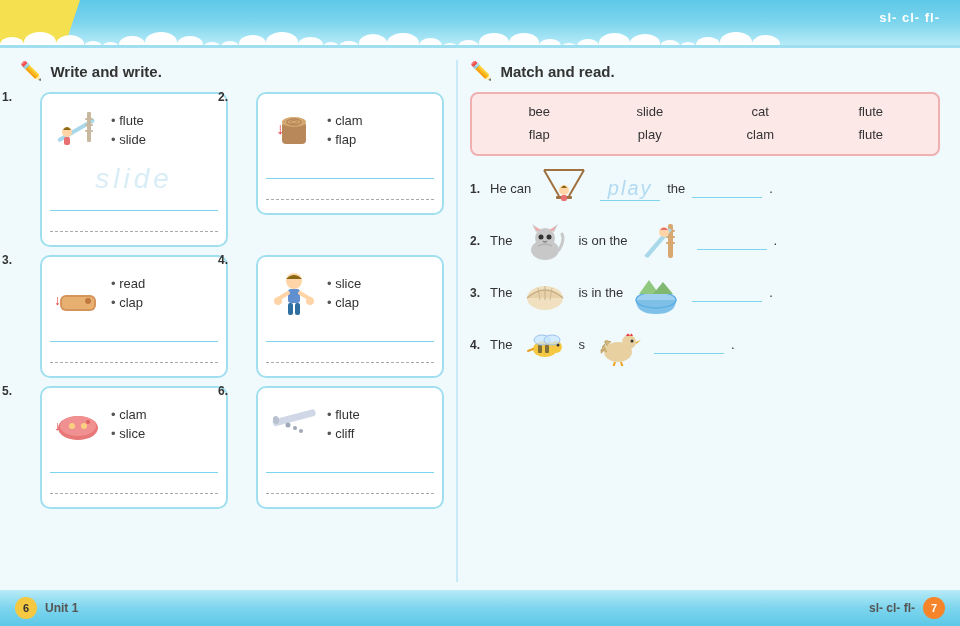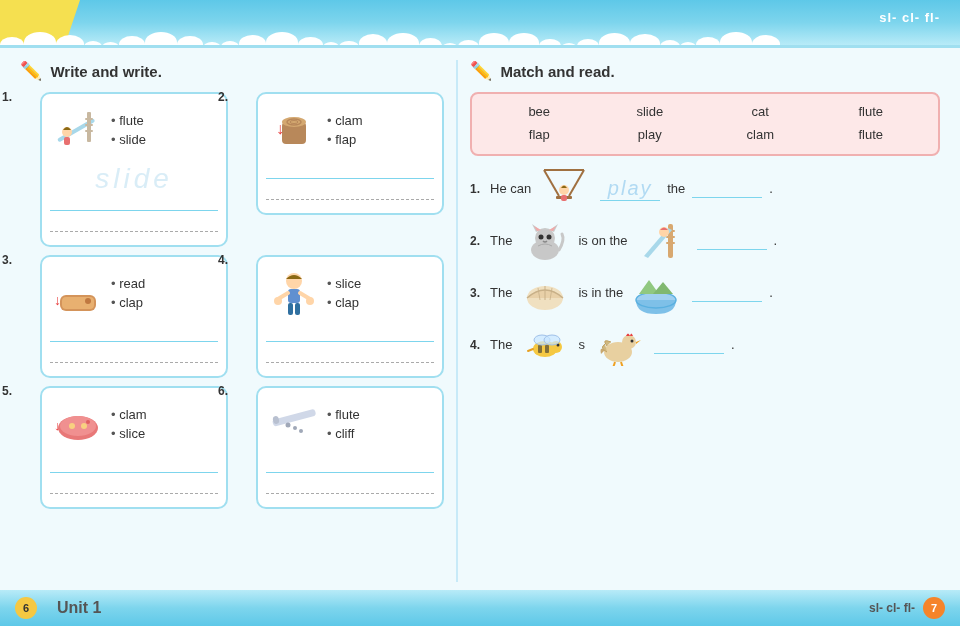--- a/index.html
+++ b/index.html
@@ -91,21 +91,21 @@
 
     .page-num-badge {
       width: 22px; height: 22px;
       background: #f5c842;
       border-radius: 50%;
       display: flex; align-items: center; justify-content: center;
       font-size: 11px; font-weight: bold; color: #333;
     }
 
     .unit-label {
-      font-size: 16px; color: #555; font-weight: bold; margin-left: 12px;
+      font-size: 12px; color: #555; font-weight: bold;
     }
 
     .bottom-right-label {
       font-size: 12px; color: #555; font-weight: bold;
     }
 
     .page-num-badge-right {
       width: 22px; height: 22px;
       background: #f5842a;
       border-radius: 50%;

